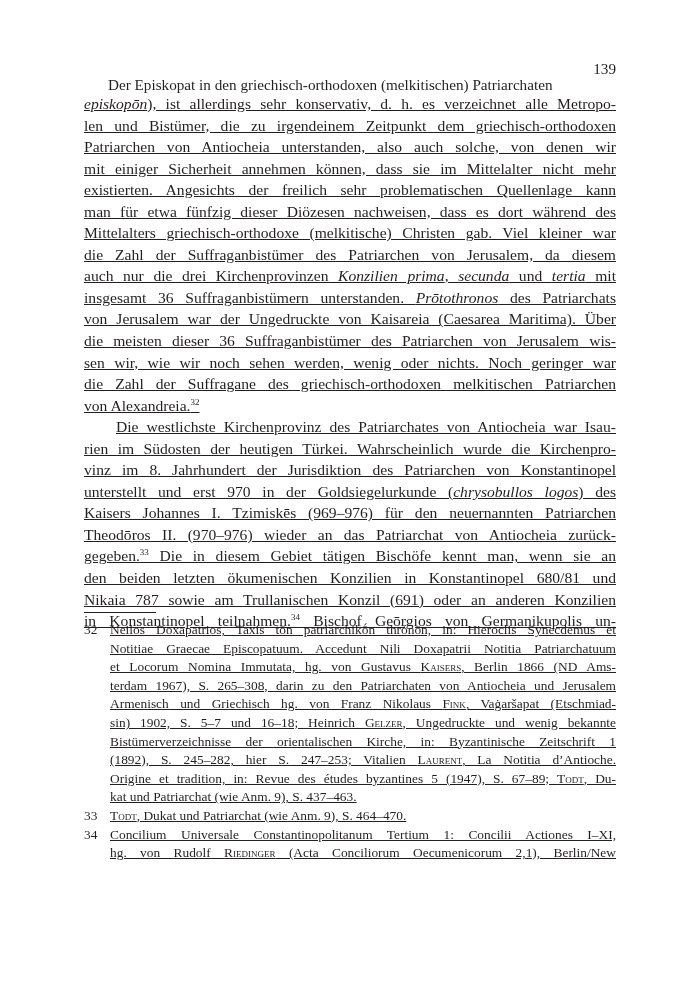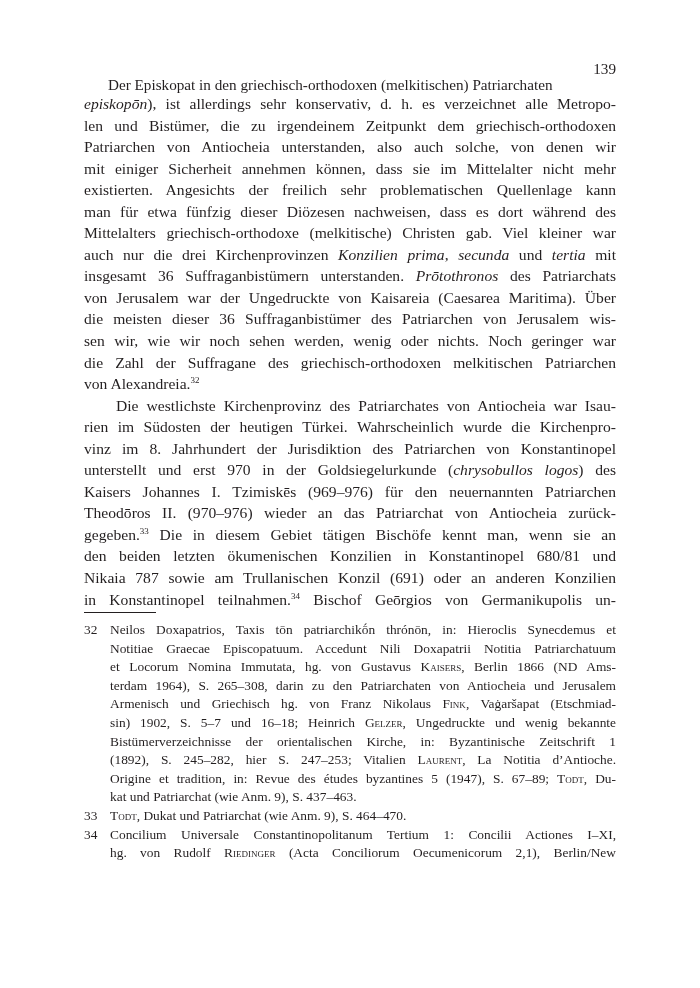--- a/index.html
+++ b/index.html
@@ -6,21 +6,21 @@
   body { width: 700px; height: 988px; position: relative; overflow: hidden;
          font-family: "Liberation Serif", "DejaVu Serif", serif; color: #231f20; }
   .header { position: absolute; left: 84px; top: 60px; width: 532px; height: 22px;
             font-size: 15.2px; }
   .header .title { position: absolute; left: 24px; top: 16px; white-space: nowrap; }
   .header .pageno { position: absolute; right: 0; top: 0; }
   .body { position: absolute; left: 84px; top: 93px; width: 532px;
           font-size: 15.6px; line-height: 21.55px; text-align: justify; }
   .body p { margin: 0; }
   .body p.indent { text-indent: 16px; }
-  .line { display: block; text-align: justify; text-align-last: justify; white-space: nowrap; }
+  .line { display: block; text-align: justify; text-align-last: justify; white-space: nowrap; text-decoration: underline; }
   .line.last { text-align-last: left; }
   sup { font-size: 9px; vertical-align: 6px; line-height: 0; }
   .sc { font-variant: small-caps; }
   .rule { position: absolute; left: 84px; top: 612px; width: 72px; height: 1px; background: #231f20; }
   .footnotes { position: absolute; left: 84px; top: 621px; width: 532px;
                font-size: 13.4px; line-height: 18.6px; }
   .fn { position: relative; padding-left: 26px; }
   .fn .num { position: absolute; left: 0; top: 0; }
   .fn .line { white-space: nowrap; }
 </style>
@@ -34,20 +34,21 @@
 
 <div class="body">
   <p>
     <span class="line"><i>episkopōn</i><span>), ist allerdings sehr konservativ, d. h. es verzeichnet alle Metropo-</span></span>
     <span class="line">len und Bistümer, die zu irgendeinem Zeitpunkt dem griechisch-orthodoxen</span>
     <span class="line">Patriarchen von Antiocheia unterstanden, also auch solche, von denen wir</span>
     <span class="line">mit einiger Sicherheit annehmen können, dass sie im Mittelalter nicht mehr</span>
     <span class="line">existierten. Angesichts der freilich sehr problematischen Quellenlage kann</span>
     <span class="line">man für etwa fünfzig dieser Diözesen nachweisen, dass es dort während des</span>
     <span class="line">Mittelalters griechisch-orthodoxe (melkitische) Christen gab. Viel kleiner war</span>
+    <span class="line">die Zahl der Suffraganbistümer des Patriarchen von Jerusalem, da diesem</span>
     <span class="line"><span>auch nur die drei Kirchenprovinzen </span><i>Konzilien prima</i><span>, </span><i>secunda</i><span> und </span><i>tertia</i><span> mit</span></span>
     <span class="line"><span>insgesamt 36 Suffraganbistümern unterstanden. </span><i>Prōtothronos</i><span> des Patriarchats</span></span>
     <span class="line">von Jerusalem war der Ungedruckte von Kaisareia (Caesarea Maritima). Über</span>
     <span class="line">die meisten dieser 36 Suffraganbistümer des Patriarchen von Jerusalem wis-</span>
     <span class="line">sen wir, wie wir noch sehen werden, wenig oder nichts. Noch geringer war</span>
     <span class="line">die Zahl der Suffragane des griechisch-orthodoxen melkitischen Patriarchen</span>
     <span class="line last"><span>von Alexandreia.</span><sup>32</sup></span>
   </p>
   <p class="indent">
     <span class="line" style="padding-left:16px;">Die westlichste Kirchenprovinz des Patriarchates von Antiocheia war Isau-</span>
@@ -64,21 +65,21 @@
 </div>
 
 <div class="rule"></div>
 
 <div class="footnotes">
   <div class="fn">
     <span class="num">32</span>
     <span class="line">Neilos Doxapatrios, Taxis tōn patriarchikṓn thrónōn, in: Hieroclis Synecdemus et</span>
     <span class="line">Notitiae Graecae Episcopatuum. Accedunt Nili Doxapatrii Notitia Patriarchatuum</span>
     <span class="line"><span>et Locorum Nomina Immutata, hg. von Gustavus </span><span class="sc">Kaisers</span><span>, Berlin 1866 (ND Ams-</span></span>
-    <span class="line">terdam 1964), S. 265–308, darin zu den Patriarchaten von Antiocheia und Jerusalem</span>
+    <span class="line">terdam 1967), S. 265–308, darin zu den Patriarchaten von Antiocheia und Jerusalem</span>
     <span class="line"><span>Armenisch und Griechisch hg. von Franz Nikolaus </span><span class="sc">Fink</span><span>, Vaġaršapat (Etschmiad-</span></span>
     <span class="line"><span>sin) 1902, S. 5–7 und 16–18; Heinrich </span><span class="sc">Gelzer</span><span>, Ungedruckte und wenig bekannte</span></span>
     <span class="line">Bistümerverzeichnisse der orientalischen Kirche, in: Byzantinische Zeitschrift 1</span>
     <span class="line"><span>(1892), S. 245–282, hier S. 247–253; Vitalien </span><span class="sc">Laurent</span><span>, La Notitia d’Antioche.</span></span>
     <span class="line"><span>Origine et tradition, in: Revue des études byzantines 5 (1947), S. 67–89; </span><span class="sc">Todt</span><span>, Du-</span></span>
     <span class="line last">kat und Patriarchat (wie Anm. 9), S. 437–463.</span>
   </div>
   <div class="fn">
     <span class="num">33</span>
     <span class="line last"><span></span><span class="sc">Todt</span><span>, Dukat und Patriarchat (wie Anm. 9), S. 464–470.</span></span>

